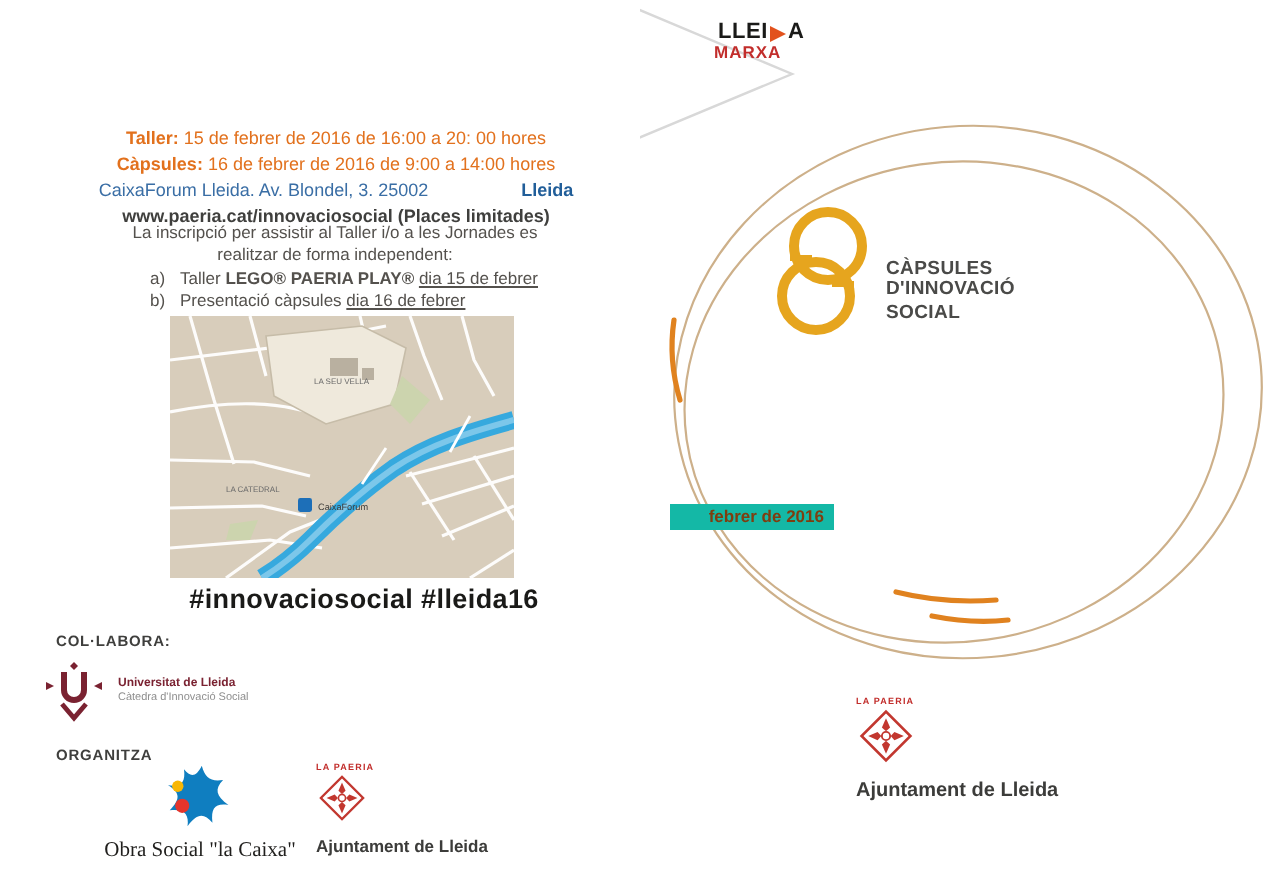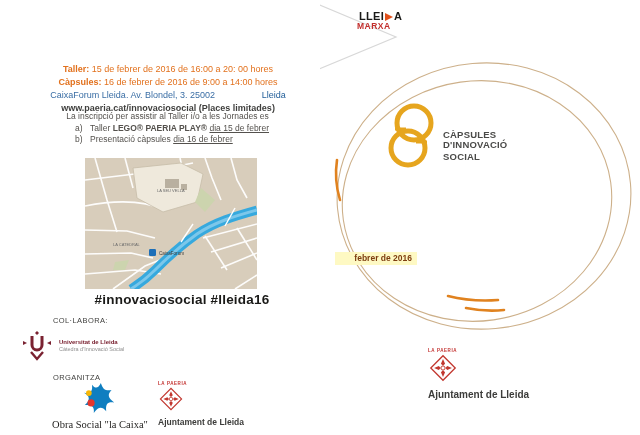--- a/index.html
+++ b/index.html
@@ -5,35 +5,35 @@
   html,body{margin:0;padding:0;background:#ffffff;}
   .page{position:relative;width:640px;height:435px;background:#ffffff;overflow:hidden;
         font-family:"Liberation Sans",sans-serif;color:#4a4a48;}
 
   
   .schedule{position:absolute;left:18px;top:37px;width:300px;text-align:center;
             font-size:9px;line-height:13px;margin-top:26px;}
   .orange{color:#E2711D;}
   .bold{font-weight:bold;}
   .blue{color:#3A6EA5;}
-  .blue-b{color:#215E99;font-weight:normal;padding-left:44px;}
+  .blue-b{color:#215E99;font-weight:bold;padding-left:44px;}
   .dark{color:#3f3f3d;}
 
   .registration{position:absolute;left:25px;top:111px;width:285px;font-size:8.5px;
                 line-height:11px;color:#54514d;text-align:center;}
   .reg-items{text-align:left;margin:1px 0 0 50px;}
   .pfx{display:inline-block;width:15px;}
   .u{text-decoration:underline;}
 
   .map{position:absolute;left:85px;top:158px;width:172px;height:131px;}
 
   .hashtags{position:absolute;left:12px;top:292px;width:340px;text-align:center;
             font-weight:bold;font-size:13.5px;color:#1a1a18;letter-spacing:.2px;}
 
-  .sec-label{position:absolute;font-size:7.5px;font-weight:normal;color:#3f3f3d;letter-spacing:.4px;margin-left:25px;}
+  .sec-label{position:absolute;font-size:7.5px;font-weight:bold;color:#3f3f3d;letter-spacing:.4px;}
   .collabora{left:28px;top:316px;}
   .organitza{left:28px;top:373px;}
 
   .udl{position:absolute;left:20px;top:331px;display:flex;align-items:center;gap:5px;}
   .udl-text .l1{font-size:6px;font-weight:bold;color:#7A2231;line-height:7px;}
   .udl-text .l2{font-size:5.5px;color:#8f8f8f;line-height:7px;}
 
   .lacaixa{position:absolute;left:30px;top:382px;width:140px;text-align:center;}
   .lacaixa-caption{font-family:"Liberation Serif",serif;font-size:10.5px;color:#201f1d;margin-top:1px;}
 
@@ -57,21 +57,21 @@
             letter-spacing:.5px;line-height:8px;}
 
   .center-logo{position:absolute;left:386px;top:102px;width:50px;height:68px;}
 
   .title{position:absolute;left:443px;top:130px;font-size:9.5px;font-weight:bold;
          color:#4a4a48;line-height:9.5px;letter-spacing:.2px;}
   .title .l3{margin-top:3px;}
   .tagline{position:absolute;left:443px;top:172px;font-size:10px;font-weight:bold;
            color:#EDA51F;line-height:12px;}
 
-  .date-badge{position:absolute;left:335px;top:252px;width:82px;height:13px;background:#fef9c3;
+  .date-badge{position:absolute;left:335px;top:252px;width:82px;height:13px;background:#14b8a6;
               font-size:8.5px;font-weight:bold;color:#7E3E10;text-align:right;line-height:13px;
               padding-right:5px;box-sizing:border-box;}
 </style>
 </head>
 <body>
 
 <div class="page">
 
   <div class="schedule">
     <div>
@@ -81,20 +81,21 @@
       <span class="orange bold">Càpsules:</span><span class="orange"> 16 de febrer de 2016 de 9:00 a 14:00 hores</span>
     </div>
     <div>
       <span class="blue">CaixaForum Lleida. Av. Blondel, 3. 25002 </span><span class="blue-b">Lleida</span>
     </div>
     <div class="dark bold">www.paeria.cat/innovaciosocial (Places limitades)</div>
   </div>
 
   <div class="registration">
     <div>La inscripció per assistir al Taller i/o a les Jornades es</div>
+    <div>realitzar de forma independent:</div>
     <div class="reg-items">
       <div>
         <span class="pfx">a)</span><span>Taller </span><span class="bold">LEGO® PAERIA PLAY® </span><span class="u">dia 15 de febrer</span>
       </div>
       <div>
         <span class="pfx">b)</span><span>Presentació càpsules </span><span class="u">dia 16 de febrer</span>
       </div>
     </div>
   </div>
 

